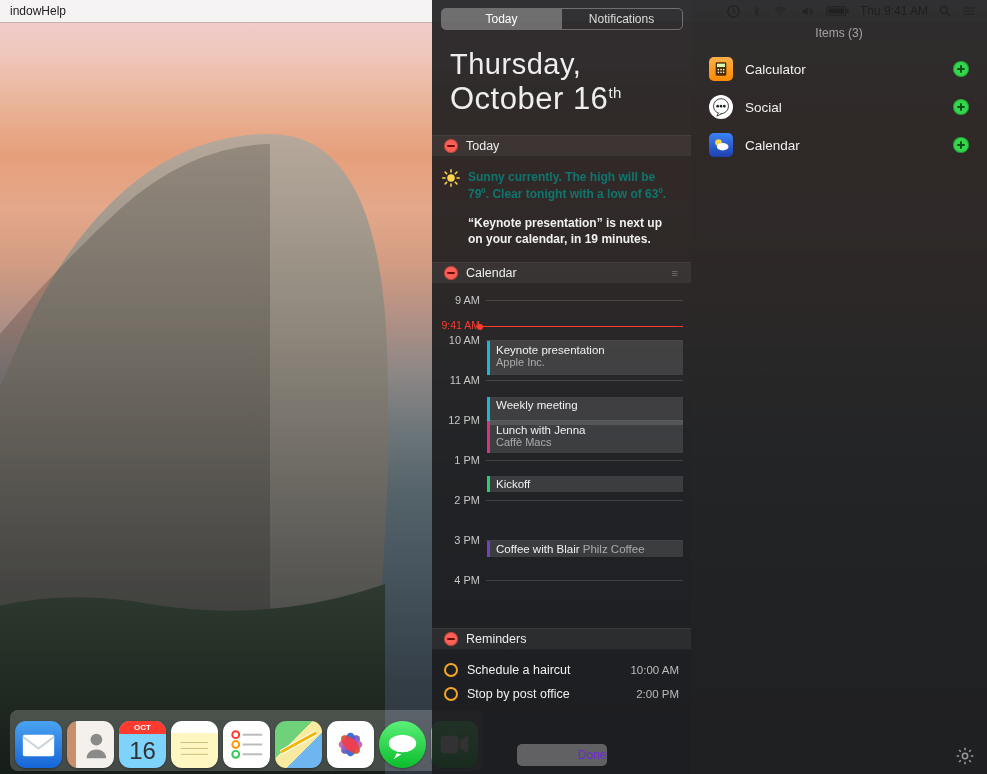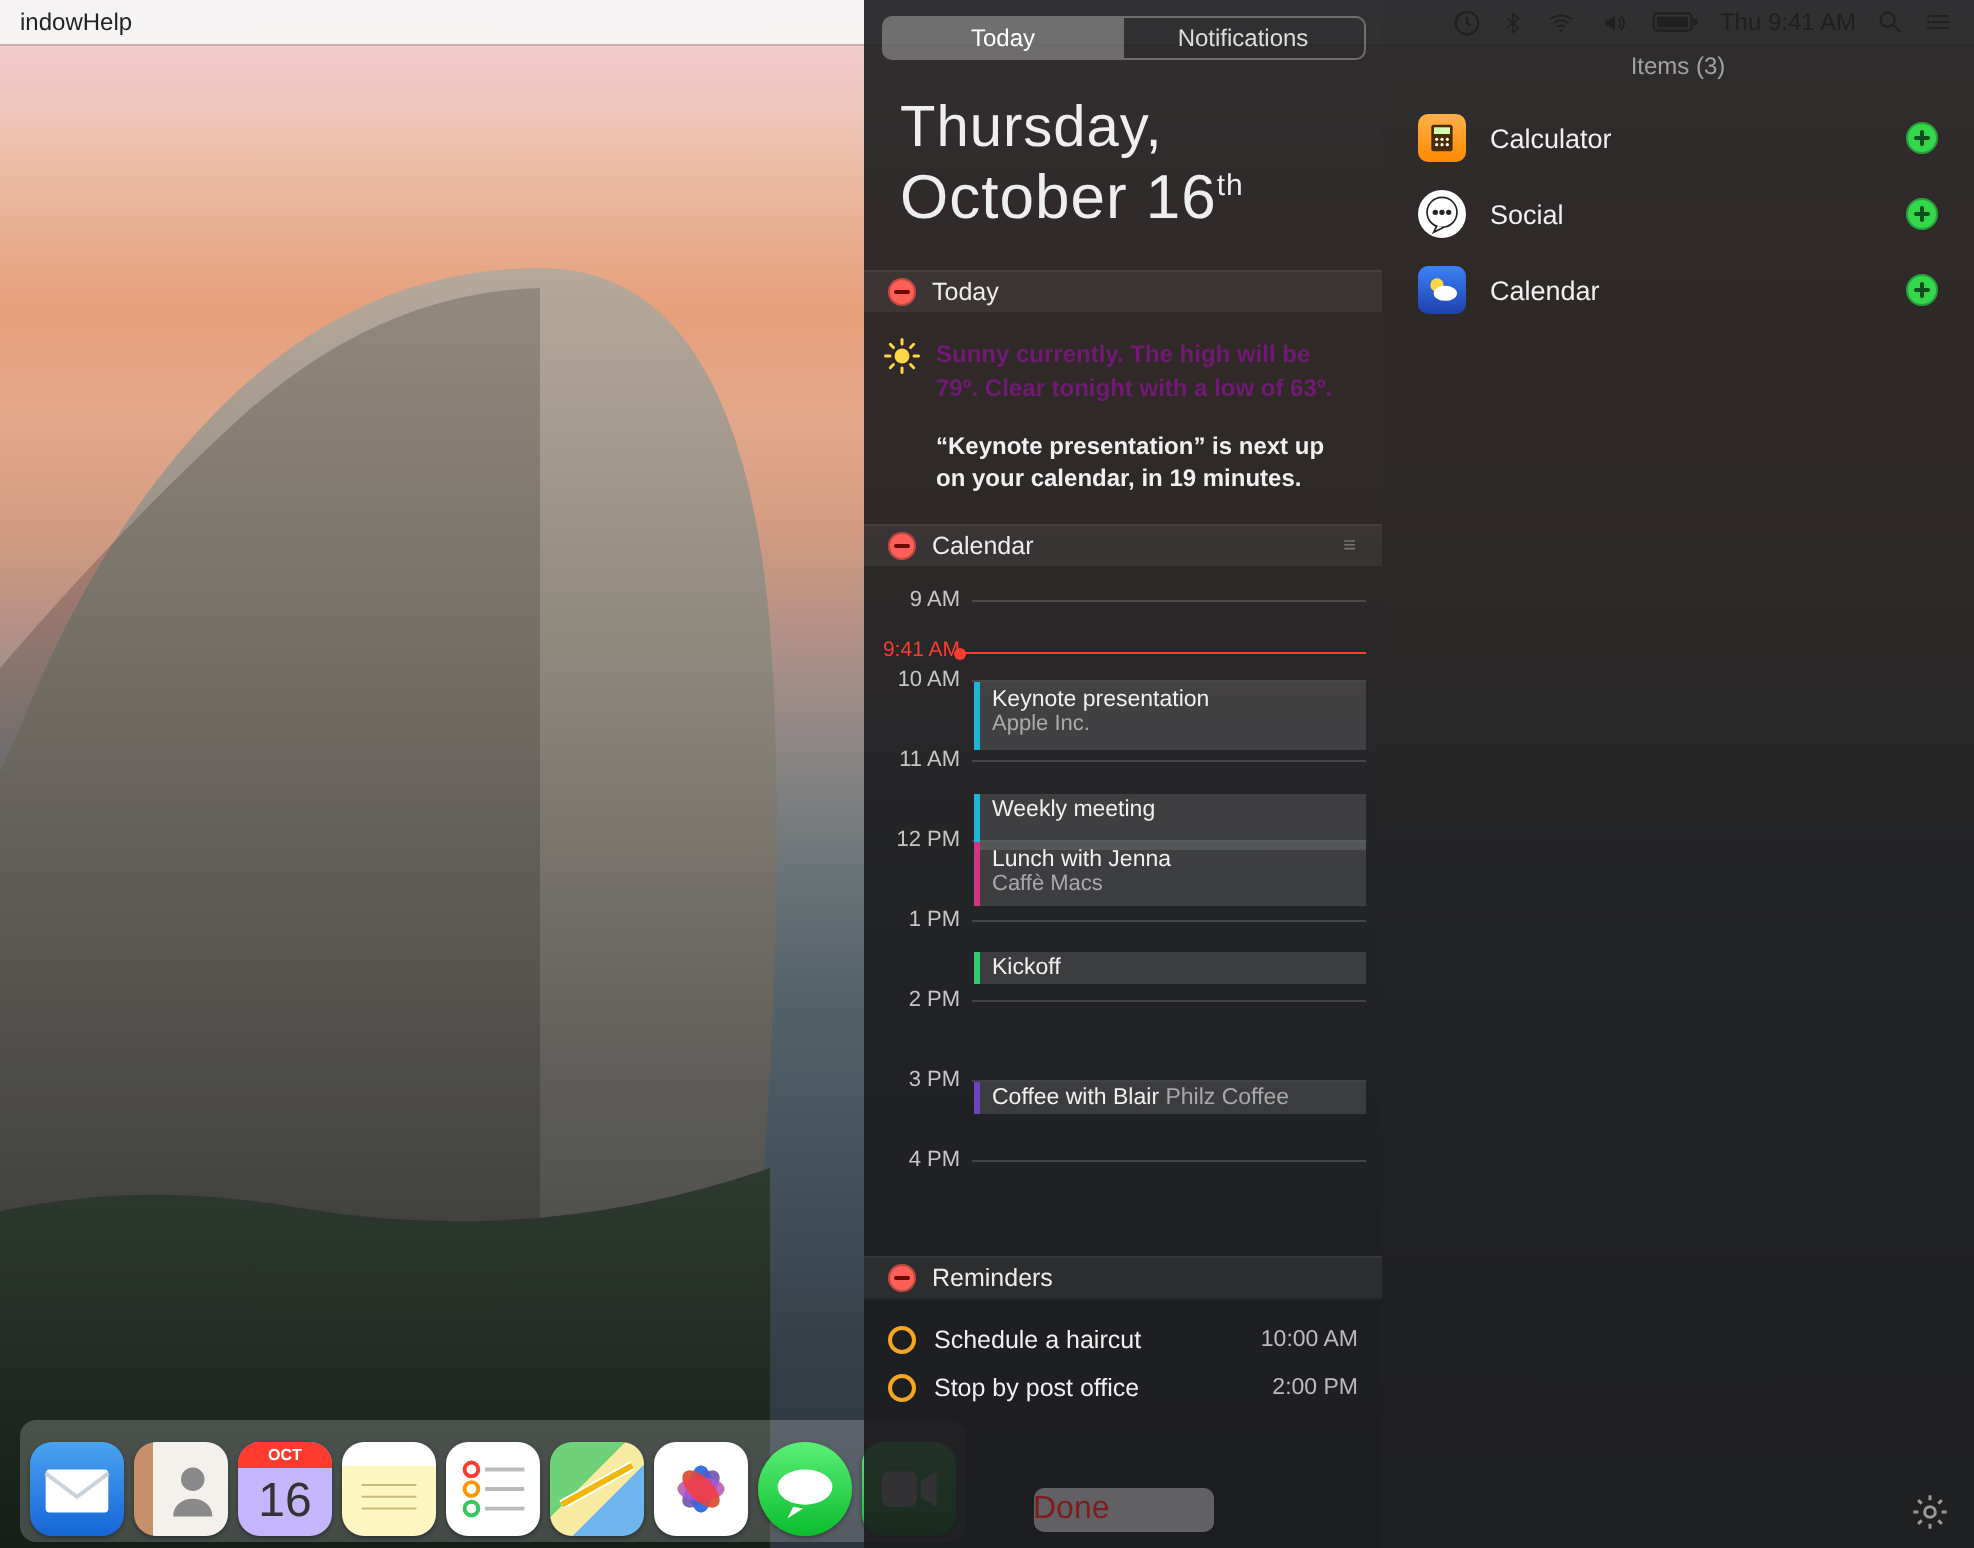--- a/index.html
+++ b/index.html
@@ -143,21 +143,21 @@
     padding: 12px 14px 14px 36px;
     font-size: 12px;
     line-height: 1.4;
     position: relative;
   }
   .sun-icon {
     position: absolute;
     left: 10px; top: 12px;
     width: 18px; height: 18px;
   }
-  .today-body .block1 { font-weight: 600; color: #701a75; }
+  .today-body .block1 { font-weight: 600; color: #0f766e; }
   .today-body .block2 { margin-top: 12px; font-weight: 600; color: #f0f0f0; }
   
   .cal {
     position: relative;
     padding: 10px 0 4px 0;
     font-size: 11px;
   }
   .cal .hour-row {
     display: flex;
     align-items: flex-start;
@@ -231,23 +231,23 @@
   
   .done-button {
     position: absolute;
     bottom: 8px;
     left: 50%;
     transform: translateX(-50%);
     width: 90px;
     height: 22px;
     border-radius: 5px;
     background: rgba(255,255,255,0.30);
-    color: #7f1d1d;
-    font-size: 16px;
-    text-align: left;
+    color: #6d28d9;
+    font-size: 12px;
+    text-align: right;
     line-height: 22px;
   }
   
   .items-pane {
     position: absolute;
     top: 0; bottom: 0;
     left: 691px;
     right: 0;
     background: rgba(30,30,32,0.92);
     color: #eee;
@@ -387,21 +387,21 @@
           <rect x="8" y="14" width="32" height="22" rx="2" fill="#fff"></rect>
           <path d="M8 16 L24 28 L40 16" stroke="#c9d3dc" stroke-width="2" fill="none"></path>
         </svg>
     </div>
     <div class="app" style="background:linear-gradient(90deg,#c78f6a 0 20%,#f4f0eb 20% 100%);">
       <svg width="47" height="47" viewBox="0 0 48 48">
           <circle cx="30" cy="19" r="6" fill="#8a8a8a"></circle>
           <path d="M20 38c0-6 5-9 10-9s10 3 10 9" fill="#8a8a8a"></path>
         </svg>
     </div>
-    <div class="app" style="background:#c4b5fd;position:relative;overflow:hidden">
+    <div class="app" style="background:#7dd3fc;position:relative;overflow:hidden">
       <div style="position:absolute;top:0;left:0;right:0;height:13px;background:#ff3b30;color:#fff;font-size:8px;font-weight:600;text-align:center;line-height:13px">OCT</div>
       <div style="position:absolute;top:13px;left:0;right:0;bottom:0;display:flex;align-items:center;justify-content:center;font-size:24px;color:#333;font-weight:300">16</div>
     </div>
     <div class="app" style="background:linear-gradient(#fff 0 25%,#fff7c2 25% 100%);">
       <svg width="47" height="47" viewBox="0 0 48 48">
           <line x1="10" y1="22" x2="38" y2="22" stroke="#c8bb7a" stroke-width="1"></line>
           <line x1="10" y1="28" x2="38" y2="28" stroke="#c8bb7a" stroke-width="1"></line>
           <line x1="10" y1="34" x2="38" y2="34" stroke="#c8bb7a" stroke-width="1"></line>
         </svg>
     </div>

